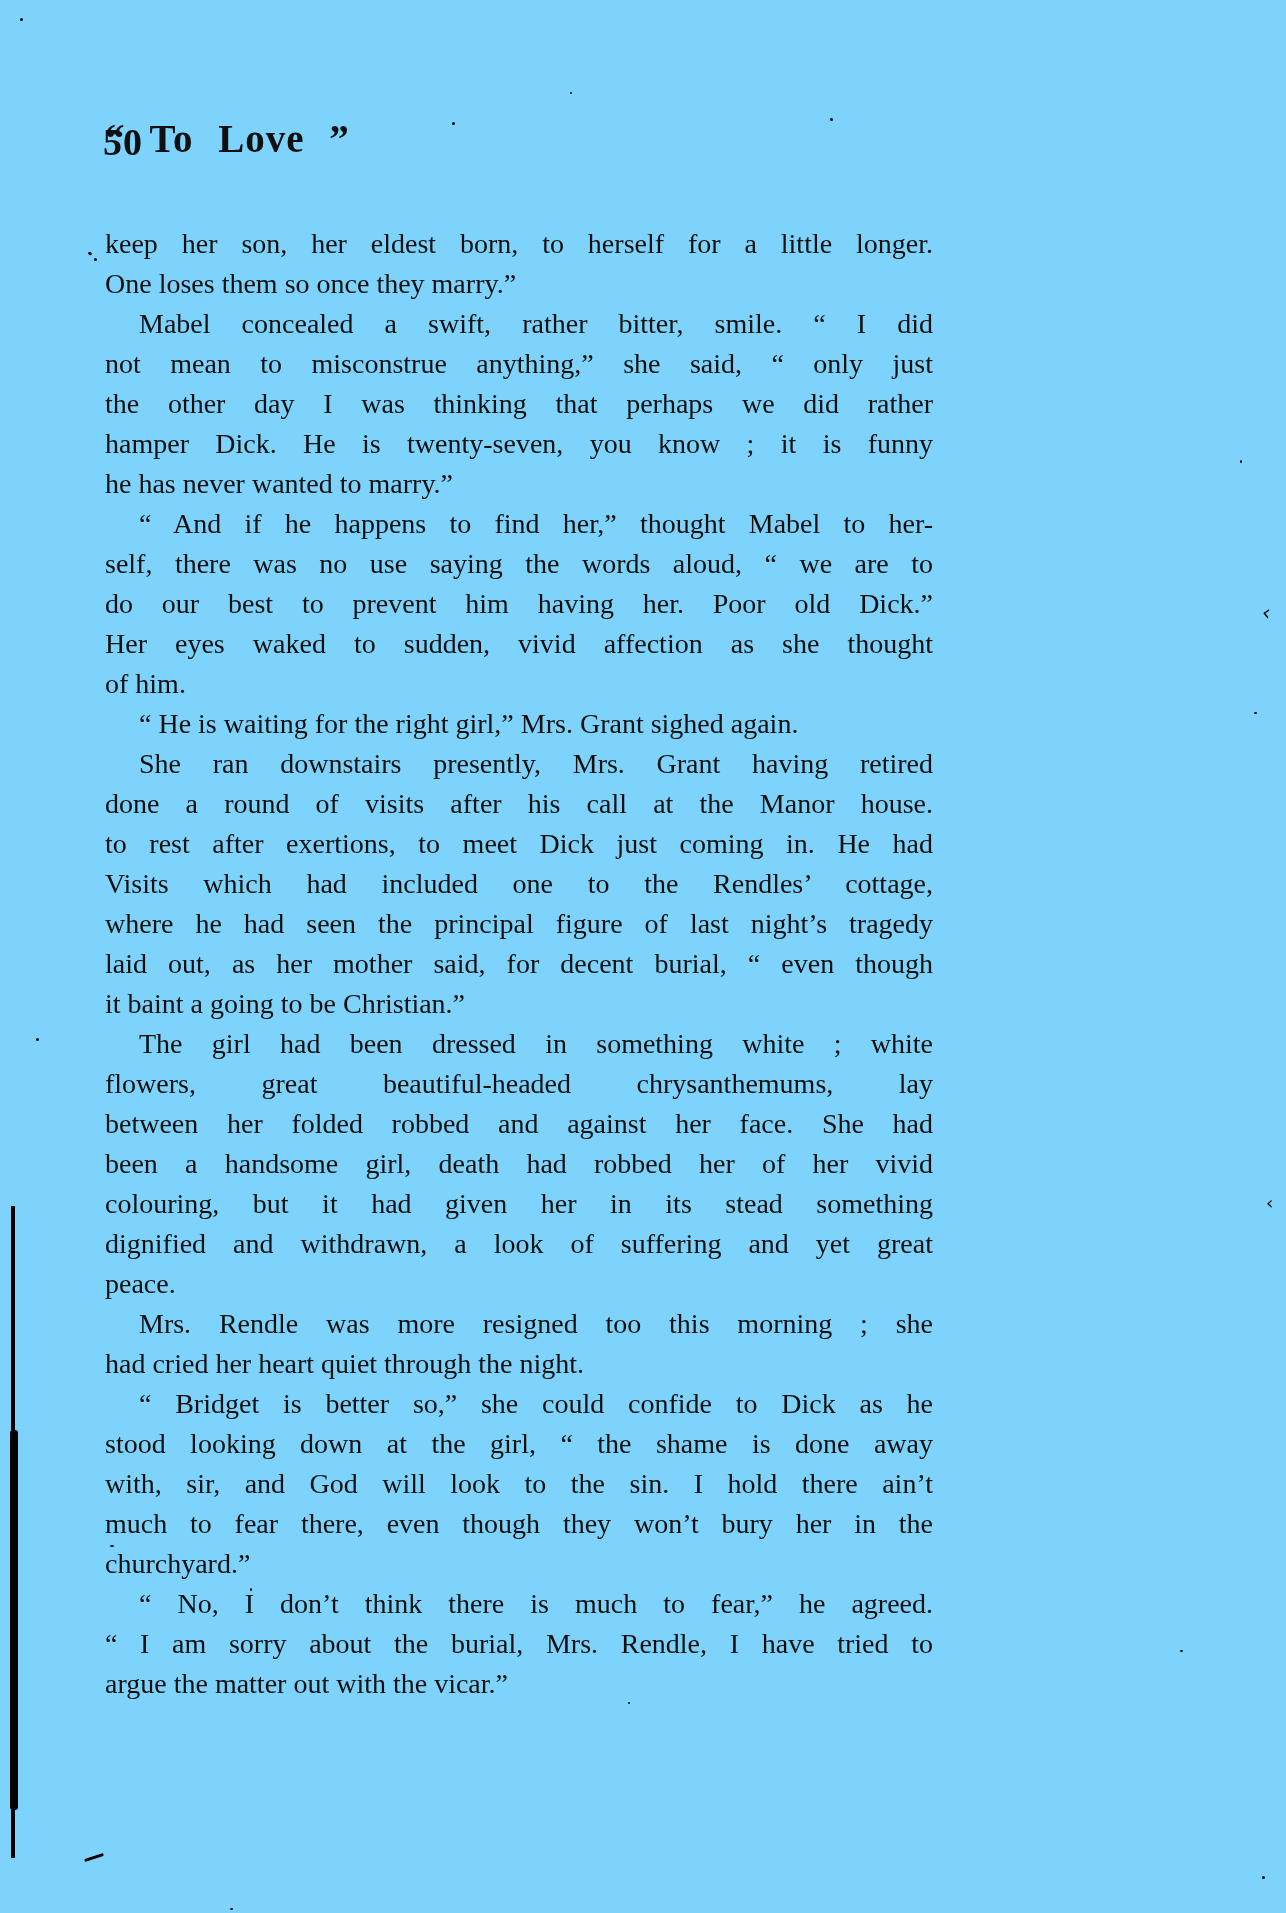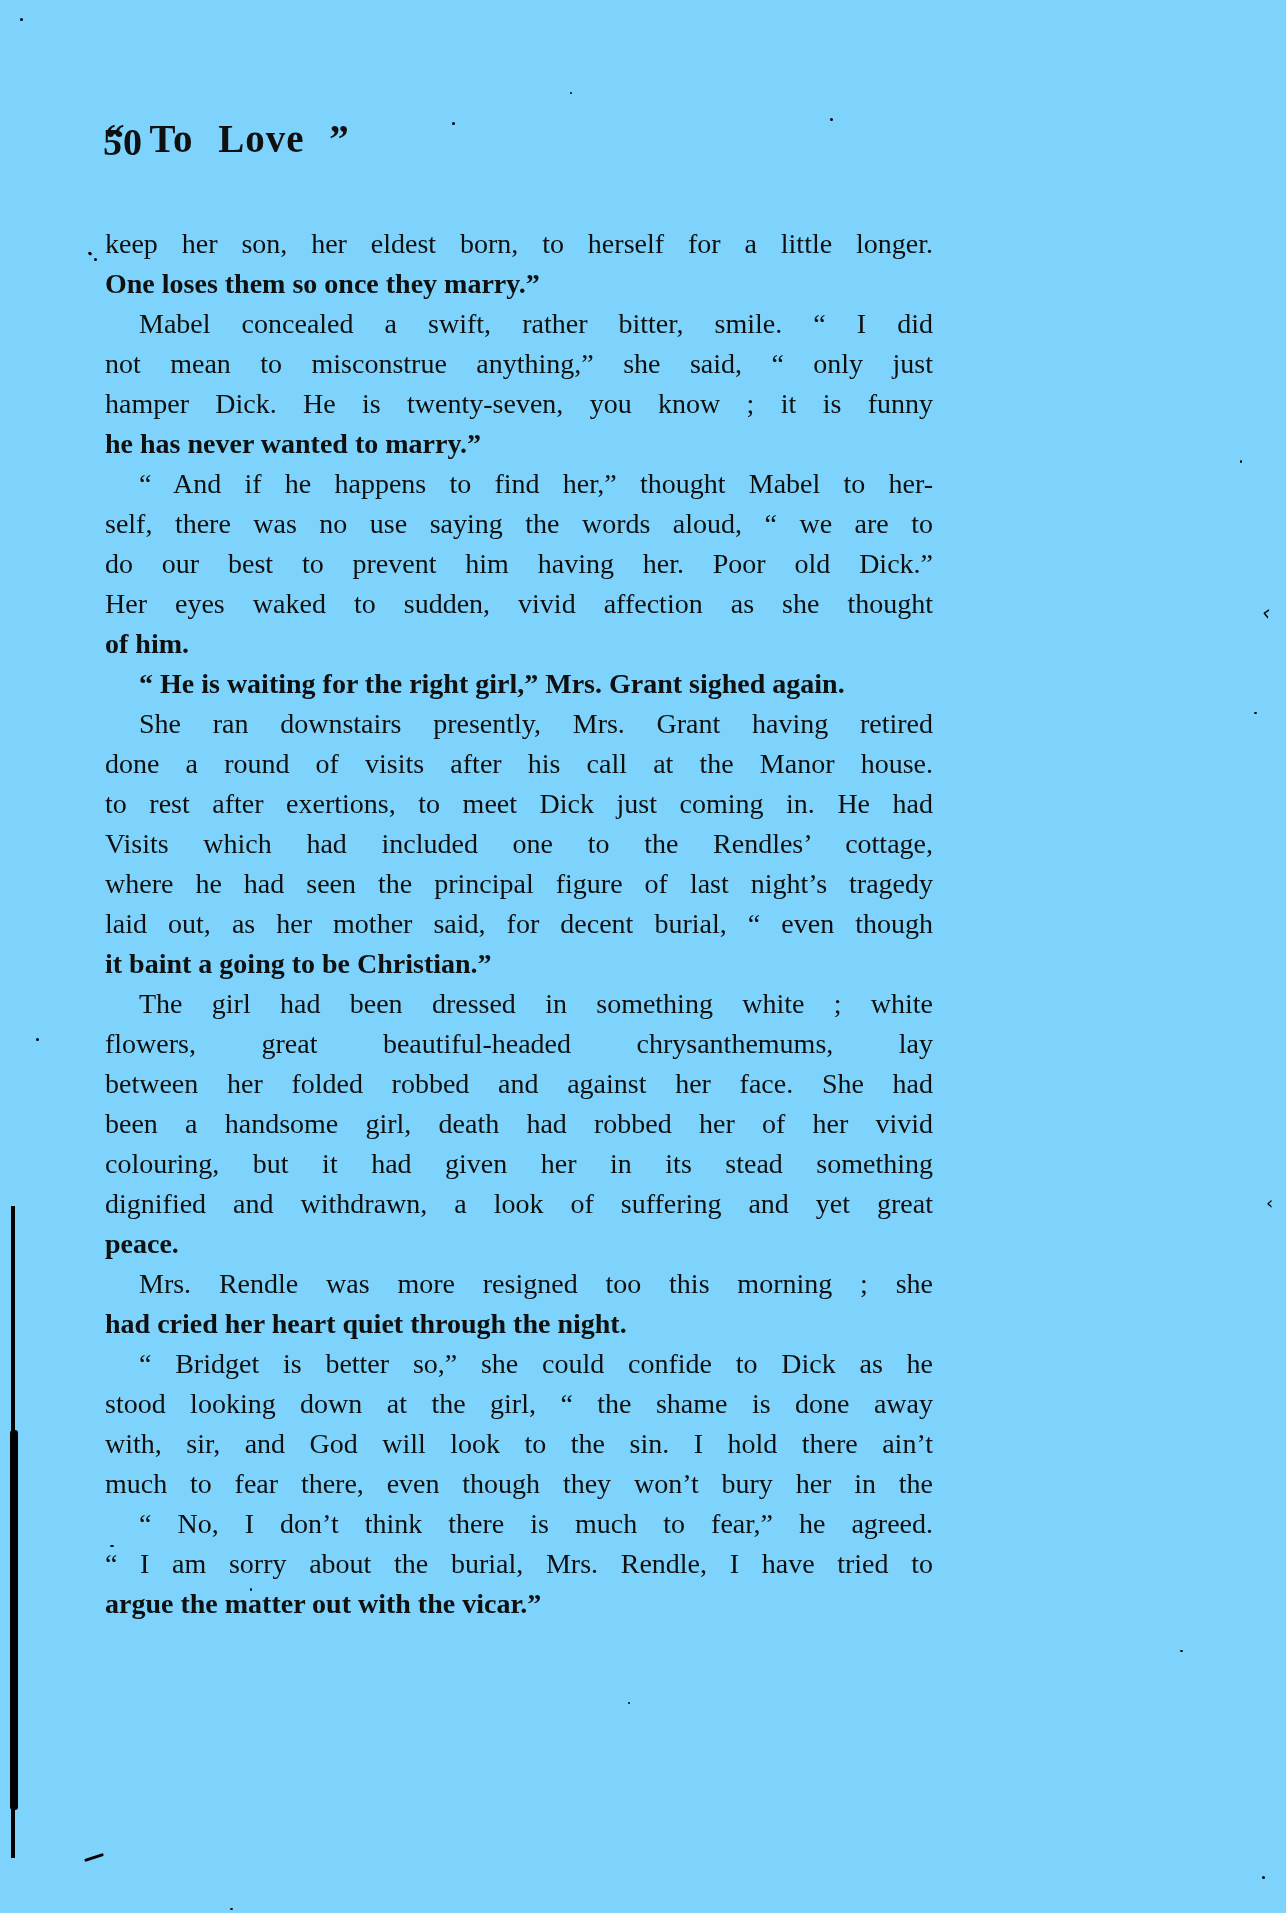--- a/index.html
+++ b/index.html
@@ -23,21 +23,21 @@
   .text-block{
     position:absolute;left:105px;top:224px;width:828px;
     font-size:28px;line-height:40px;
   }
   .para{margin:0;}
   .line{
     text-align:justify;
     text-align-last:justify;
     white-space:normal;
   }
-  .line.last{text-align-last:left;font-weight:bold;}
+  .line.last{text-align-last:left;}
   .line.indent{padding-left:34px;}
   
   .artifact{position:absolute;background:#000;}
   .vline-a{left:11px;top:1206px;width:4px;height:652px;}
   .vline-b{left:10px;top:1430px;width:8px;height:380px;border-radius:3px;}
   .squiggle{
     left:84px;top:1856px;width:20px;height:3px;border-radius:2px;
     transform:rotate(-18deg);
   }
   .chevron{
@@ -73,20 +73,21 @@
   <div class="running-title">“ To Love ”</div>
 
   <div class="text-block">
       <div class="para">
         <div class="line">keep her son, her eldest born, to herself for a little longer.</div>
         <div class="line last">One loses them so once they marry.”</div>
       </div>
       <div class="para">
         <div class="line indent">Mabel concealed a swift, rather bitter, smile. “ I did</div>
         <div class="line">not mean to misconstrue anything,” she said, “ only just</div>
+        <div class="line">the other day I was thinking that perhaps we did rather</div>
         <div class="line">hamper Dick. He is twenty-seven, you know ; it is funny</div>
         <div class="line last">he has never wanted to marry.”</div>
       </div>
       <div class="para">
         <div class="line indent">“ And if he happens to find her,” thought Mabel to her-</div>
         <div class="line">self, there was no use saying the words aloud, “ we are to</div>
         <div class="line">do our best to prevent him having her. Poor old Dick.”</div>
         <div class="line">Her eyes waked to sudden, vivid affection as she thought</div>
         <div class="line last">of him.</div>
       </div>
@@ -113,20 +114,21 @@
       </div>
       <div class="para">
         <div class="line indent">Mrs. Rendle was more resigned too this morning ; she</div>
         <div class="line last">had cried her heart quiet through the night.</div>
       </div>
       <div class="para">
         <div class="line indent">“ Bridget is better so,” she could confide to Dick as he</div>
         <div class="line">stood looking down at the girl, “ the shame is done away</div>
         <div class="line">with, sir, and God will look to the sin. I hold there ain’t</div>
         <div class="line">much to fear there, even though they won’t bury her in the</div>
+        <div class="line last">churchyard.”</div>
       </div>
       <div class="para">
         <div class="line indent">“ No, I don’t think there is much to fear,” he agreed.</div>
         <div class="line">“ I am sorry about the burial, Mrs. Rendle, I have tried to</div>
         <div class="line last">argue the matter out with the vicar.”</div>
       </div>
     </div>
 
   <div class="artifact vline-a"></div>
   <div class="artifact vline-b"></div>

